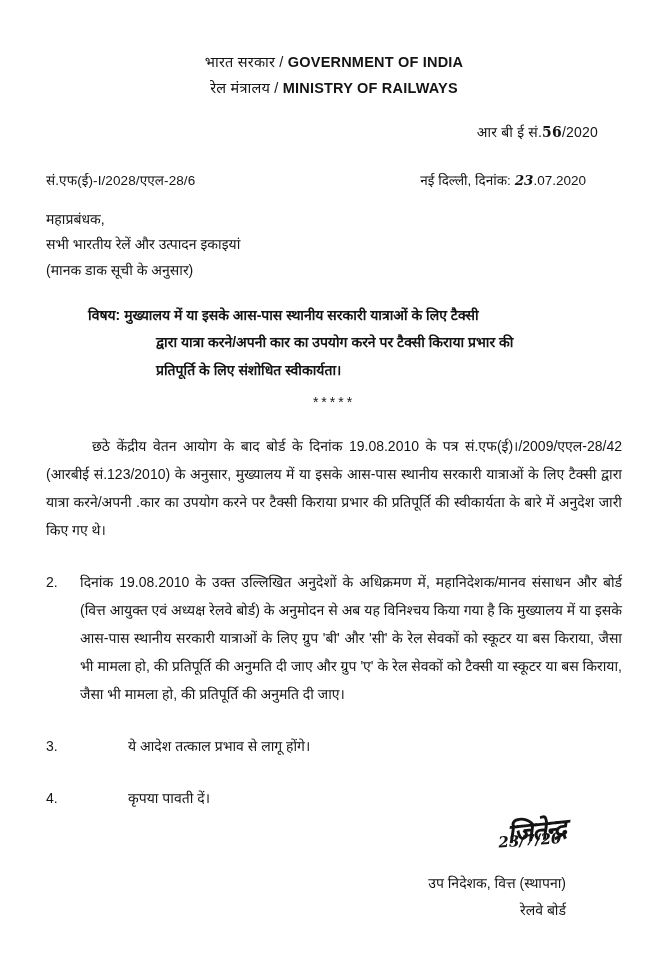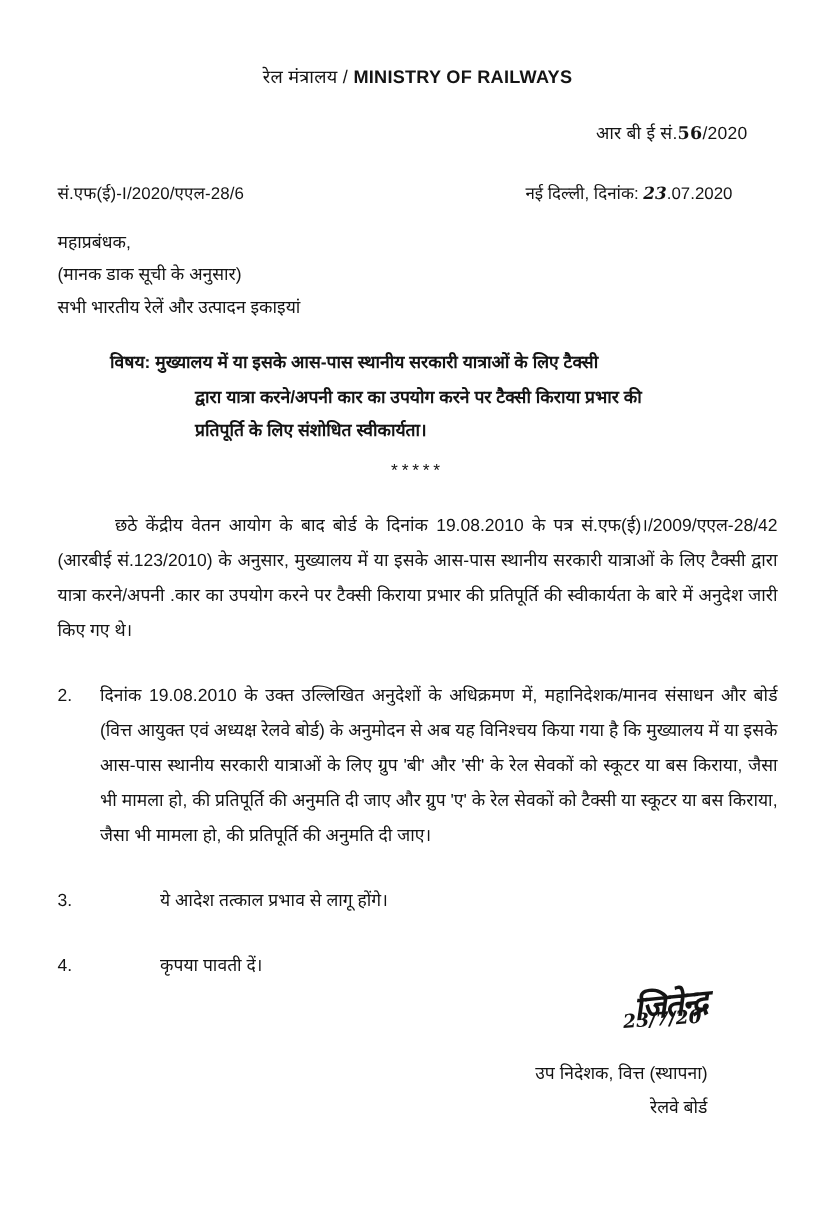--- a/index.html
+++ b/index.html
@@ -161,41 +161,44 @@
     font-size: 14px;
     margin-top: 8px;
   }
 </style>
 </head>
 <body>
 
 <div class="page">
 
   <div class="header">
+    <div class="line line1">
+      <span>भारत सरकार</span><span> / </span><span class="eng">GOVERNMENT OF INDIA</span>
+    </div>
     <div class="line line2">
       <span>रेल मंत्रालय</span><span> / </span><span class="eng">MINISTRY OF RAILWAYS</span>
     </div>
   </div>
 
   <div class="rb-no">
     <span>आर बी ई सं.</span><span class="hand">56</span><span>/2020</span>
   </div>
 
   <div class="ref-row">
-    <div class="left">सं.एफ(ई)-I/2020/एएल-28/6</div>
+    <div class="left">सं.एफ(ई)-I/2028/एएल-28/6</div>
     <div class="right">
       <span>नई दिल्ली, दिनांक:</span>
       <span class="hand">23</span><span>.07.2020</span>
     </div>
   </div>
 
   <div class="addressee">
     <div>महाप्रबंधक,</div>
+    <div>सभी भारतीय रेलें और उत्पादन इकाइयां</div>
     <div>(मानक डाक सूची के अनुसार)</div>
-    <div>सभी भारतीय रेलें और उत्पादन इकाइयां</div>
   </div>
 
   <div class="subject">
     <div class="sub-l1">विषय: मुख्यालय में या इसके आस-पास स्थानीय सरकारी यात्राओं के लिए टैक्सी</div>
     <div class="sub-l2">द्वारा यात्रा करने/अपनी कार का उपयोग करने पर टैक्सी किराया प्रभार की</div>
     <div class="sub-l3">प्रतिपूर्ति के लिए संशोधित स्वीकार्यता।</div>
   </div>
 
   <div class="stars">*****</div>
 

